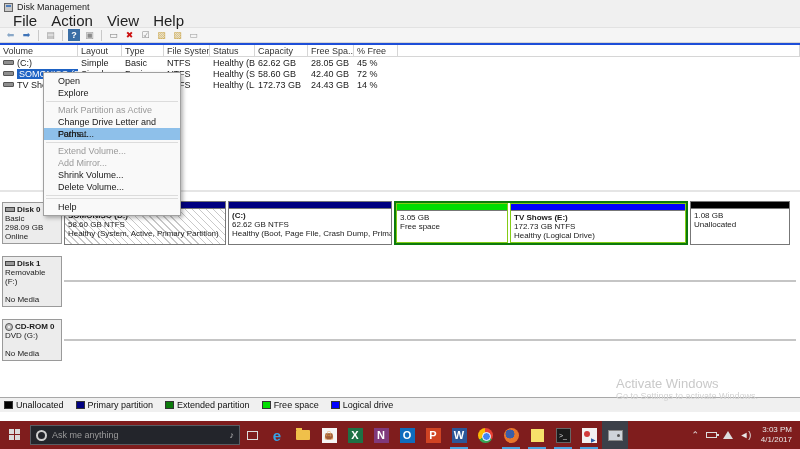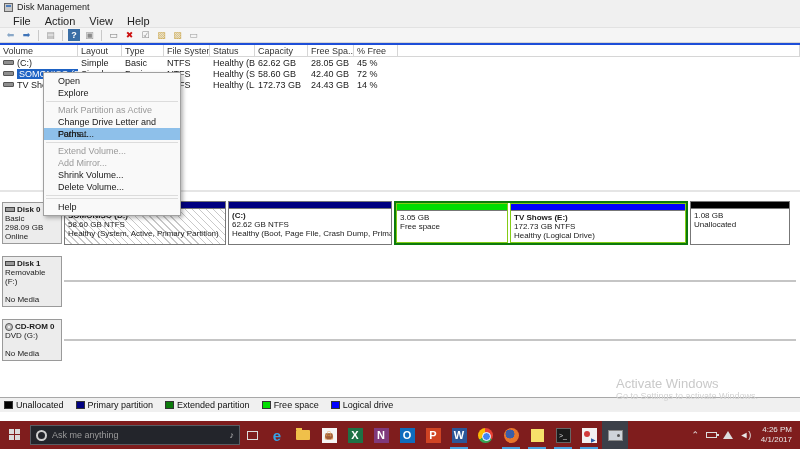--- a/index.html
+++ b/index.html
@@ -6,21 +6,21 @@
   html,body { width:800px; height:449px; overflow:hidden; }
   body { font-family:"Liberation Sans","DejaVu Sans",sans-serif; background:#fff; position:relative; font-size:9px; color:#1a1a1a; }
 
   
   .win { position:absolute; left:0; top:0; width:800px; height:308px; background:#14532d; border-bottom:1px solid #b0b0b0; }
   .titlebar { height:14px; display:flex; align-items:center; padding-left:4px; background:#f0f0f0; }
   .title-icon { width:9px; height:9px; margin-right:4px; background:#c8c8c8; border:1px solid #666; position:relative; }
   .title-icon::after { content:""; position:absolute; left:1px; top:1px; width:5px; height:2px; background:#4d7dbd; }
   .titlebar .t { font-size:9px; color:#222; }
   .menubar { height:13px; display:flex; align-items:center; background:#f0f0f0; padding-left:6px; }
-  .menubar span { padding:0 7px; font-size:11px; color:#222; }
+  .menubar span { padding:0 7px; font-size:15px; color:#222; }
   .toolbar { height:16px; display:flex; align-items:center; background:#f5f5f5; border-top:1px solid #e2e2e2; border-bottom:1px solid #d5d5d5; padding-left:4px; gap:3px; }
   .tb { width:13px; height:12px; display:inline-flex; align-items:center; justify-content:center; font-size:9px; }
   .tb-sep { width:1px; height:11px; background:#c9c9c9; margin:0 2px; }
   .tb-back::before { content:"\2B05"; color:#8aa8c8; }
   .tb-fwd::before { content:"\27A1"; color:#3f74b8; }
   .tb-tree::before { content:"\25A4"; color:#9a9a9a; }
   .tb-help { background:#3a6ea5; color:#fff; font-weight:bold; width:12px; }
   .tb-help::before { content:"?"; }
   .tb-win::before { content:"\25A3"; color:#8a8a8a; }
   .tb-pop2::before { content:"\25AD"; color:#777; }
@@ -403,17 +403,17 @@
     <div class="app active">
         <span class="ic-dm"></span>
       </div>
   </div>
   <div class="tray">
     <span class="ti chev">⌃</span>
     <span class="batt"></span>
     <span class="wifi"></span>
     <span class="ti spk">◄)</span>
     <span class="clock">
-      <span>4:26 PM</span><br>
+      <span>3:03 PM</span><br>
       <span>4/1/2017</span>
     </span>
   </div>
 </div>
 
 </body></html>

